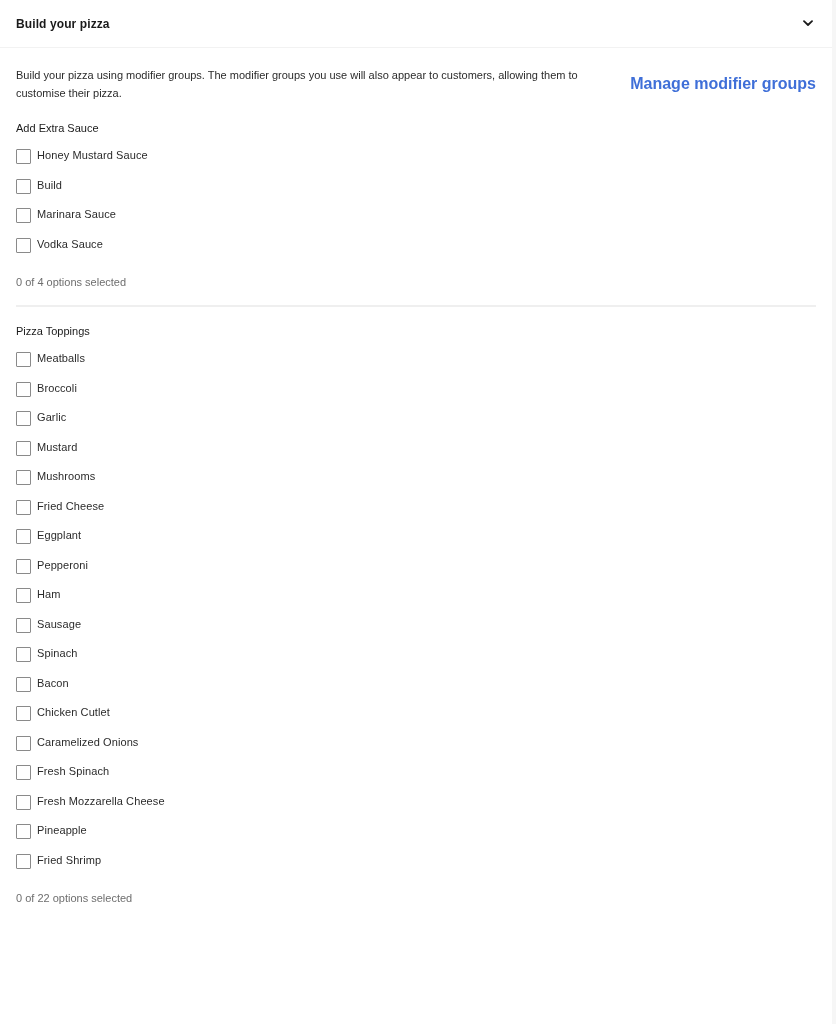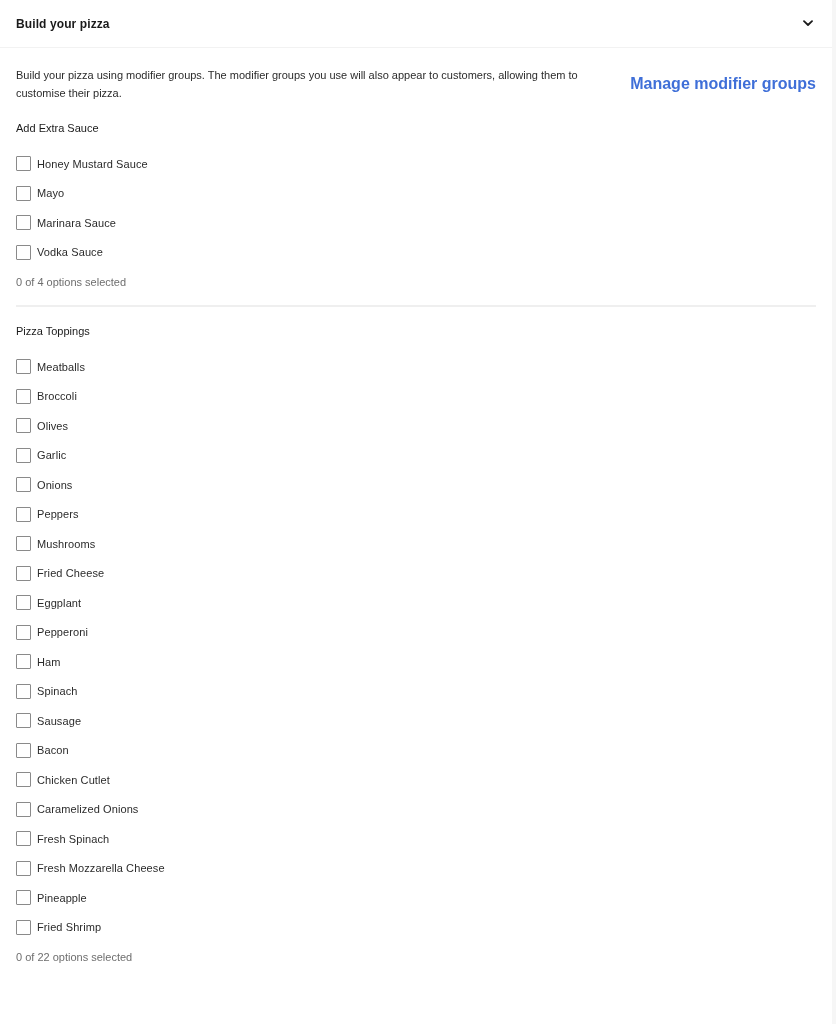--- a/index.html
+++ b/index.html
@@ -80,21 +80,21 @@
       font-size: 11px;
       font-weight: normal;
       color: #1a1a1a;
       height: 18px;
       line-height: 18px;
     }
     .group-sauce { margin-top: 17px; }
     .options { margin-top: 12px; }
     .option {
       display: flex;
-      align-items: center;
+      align-items: flex-start;
       height: 29.5px;
       cursor: pointer;
     }
     .checkbox {
       width: 15px;
       height: 15px;
       border: 1px solid #8a8a8a;
       border-radius: 1px;
       background: #fff;
       flex-shrink: 0;
@@ -145,21 +145,21 @@
 
     <div class="group group-sauce">
       <div class="group-title">Add Extra Sauce</div>
       <div class="options">
         <label class="option">
           <input type="checkbox" class="checkbox" style="">
           <span class="option-label">Honey Mustard Sauce</span>
         </label>
         <label class="option">
           <input type="checkbox" class="checkbox" style="">
-          <span class="option-label">Mayo</span>
+          <span class="option-label">Build</span>
         </label>
         <label class="option">
           <input type="checkbox" class="checkbox" style="">
           <span class="option-label">Marinara Sauce</span>
         </label>
         <label class="option">
           <input type="checkbox" class="checkbox" style="">
           <span class="option-label">Vodka Sauce</span>
         </label>
       </div>
@@ -174,33 +174,25 @@
         <label class="option">
           <input type="checkbox" class="checkbox" style="">
           <span class="option-label">Meatballs</span>
         </label>
         <label class="option">
           <input type="checkbox" class="checkbox" style="">
           <span class="option-label">Broccoli</span>
         </label>
         <label class="option">
           <input type="checkbox" class="checkbox" style="">
-          <span class="option-label">Olives</span>
-        </label>
-        <label class="option">
-          <input type="checkbox" class="checkbox" style="">
           <span class="option-label">Garlic</span>
         </label>
         <label class="option">
           <input type="checkbox" class="checkbox" style="">
-          <span class="option-label">Onions</span>
-        </label>
-        <label class="option">
-          <input type="checkbox" class="checkbox" style="">
-          <span class="option-label">Peppers</span>
+          <span class="option-label">Mustard</span>
         </label>
         <label class="option">
           <input type="checkbox" class="checkbox" style="">
           <span class="option-label">Mushrooms</span>
         </label>
         <label class="option">
           <input type="checkbox" class="checkbox" style="">
           <span class="option-label">Fried Cheese</span>
         </label>
         <label class="option">
@@ -210,25 +202,25 @@
         <label class="option">
           <input type="checkbox" class="checkbox" style="">
           <span class="option-label">Pepperoni</span>
         </label>
         <label class="option">
           <input type="checkbox" class="checkbox" style="">
           <span class="option-label">Ham</span>
         </label>
         <label class="option">
           <input type="checkbox" class="checkbox" style="">
+          <span class="option-label">Sausage</span>
+        </label>
+        <label class="option">
+          <input type="checkbox" class="checkbox" style="">
           <span class="option-label">Spinach</span>
-        </label>
-        <label class="option">
-          <input type="checkbox" class="checkbox" style="">
-          <span class="option-label">Sausage</span>
         </label>
         <label class="option">
           <input type="checkbox" class="checkbox" style="">
           <span class="option-label">Bacon</span>
         </label>
         <label class="option">
           <input type="checkbox" class="checkbox" style="">
           <span class="option-label">Chicken Cutlet</span>
         </label>
         <label class="option">

